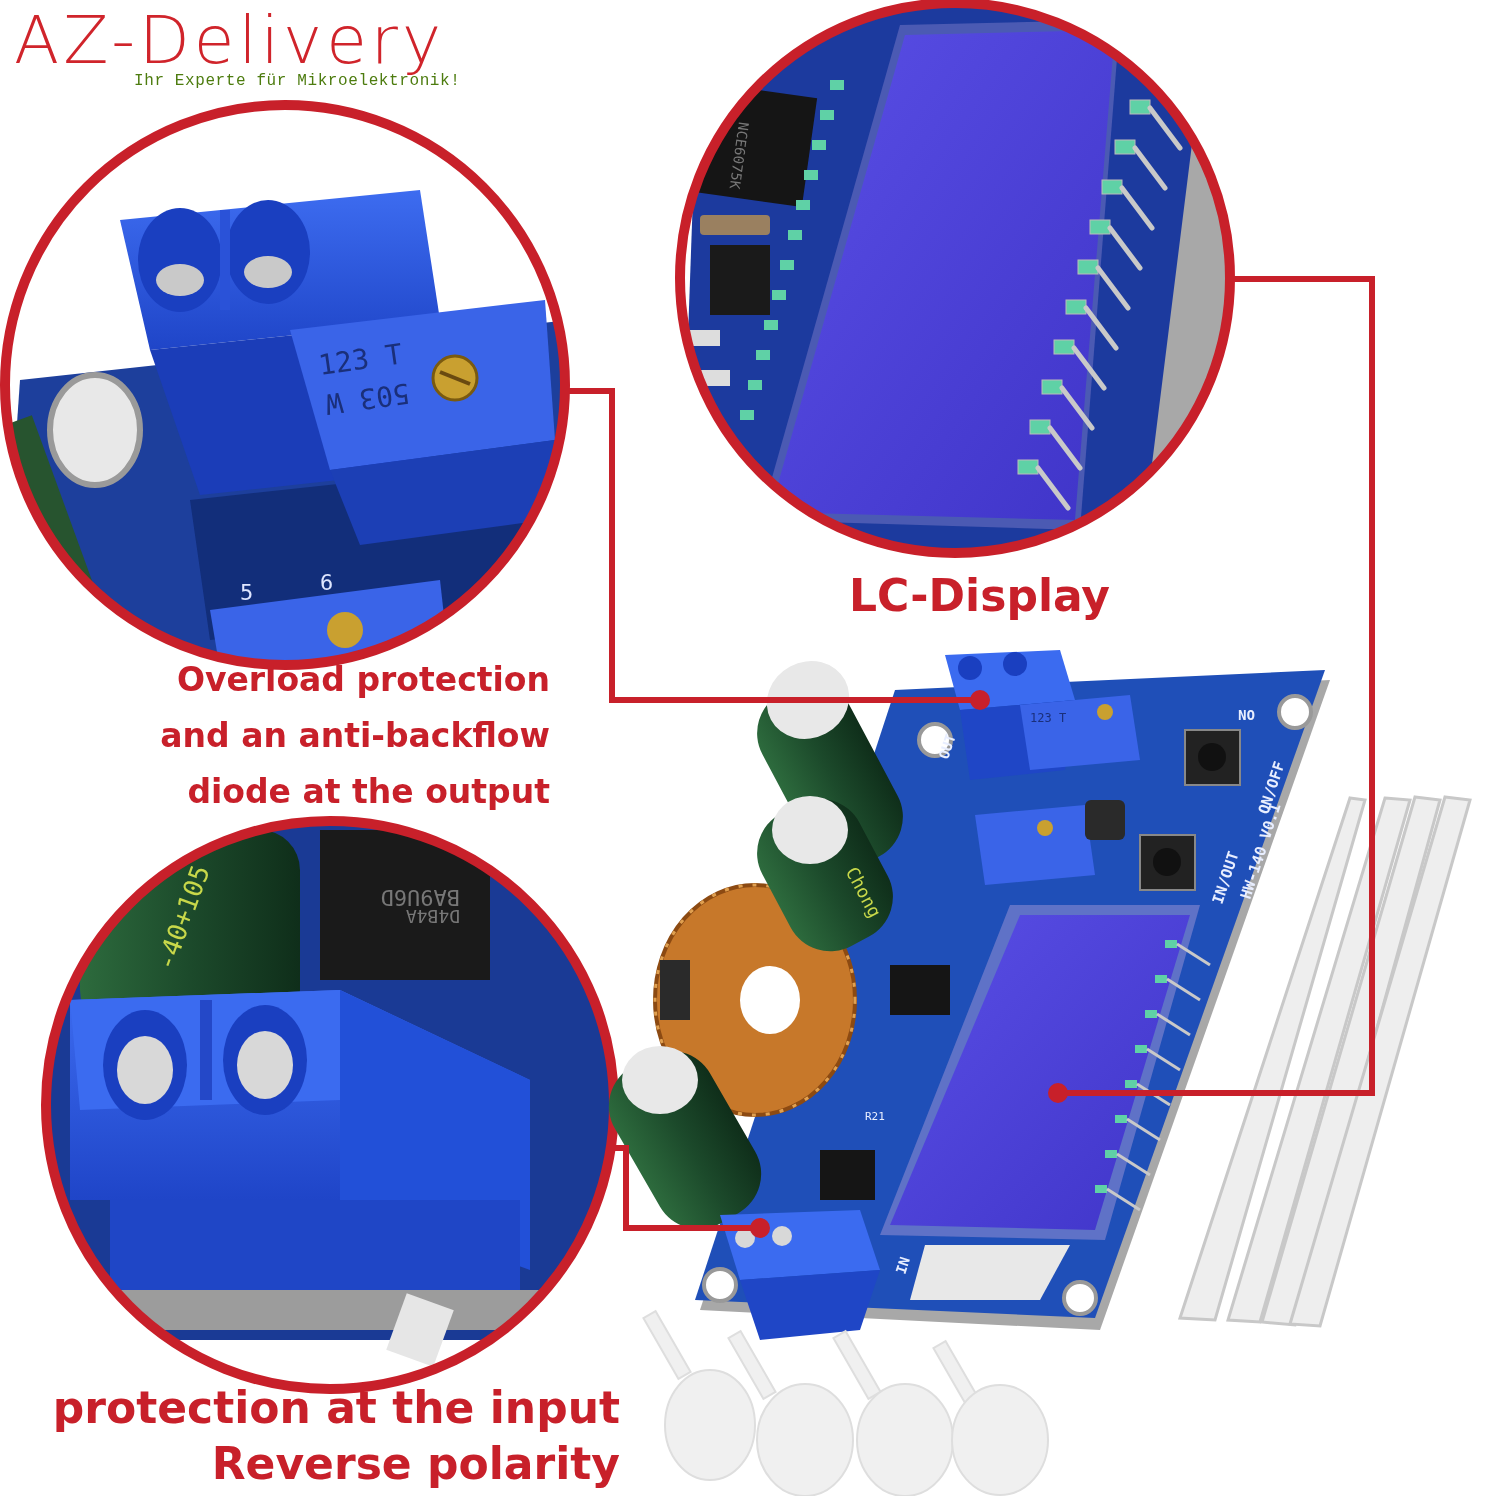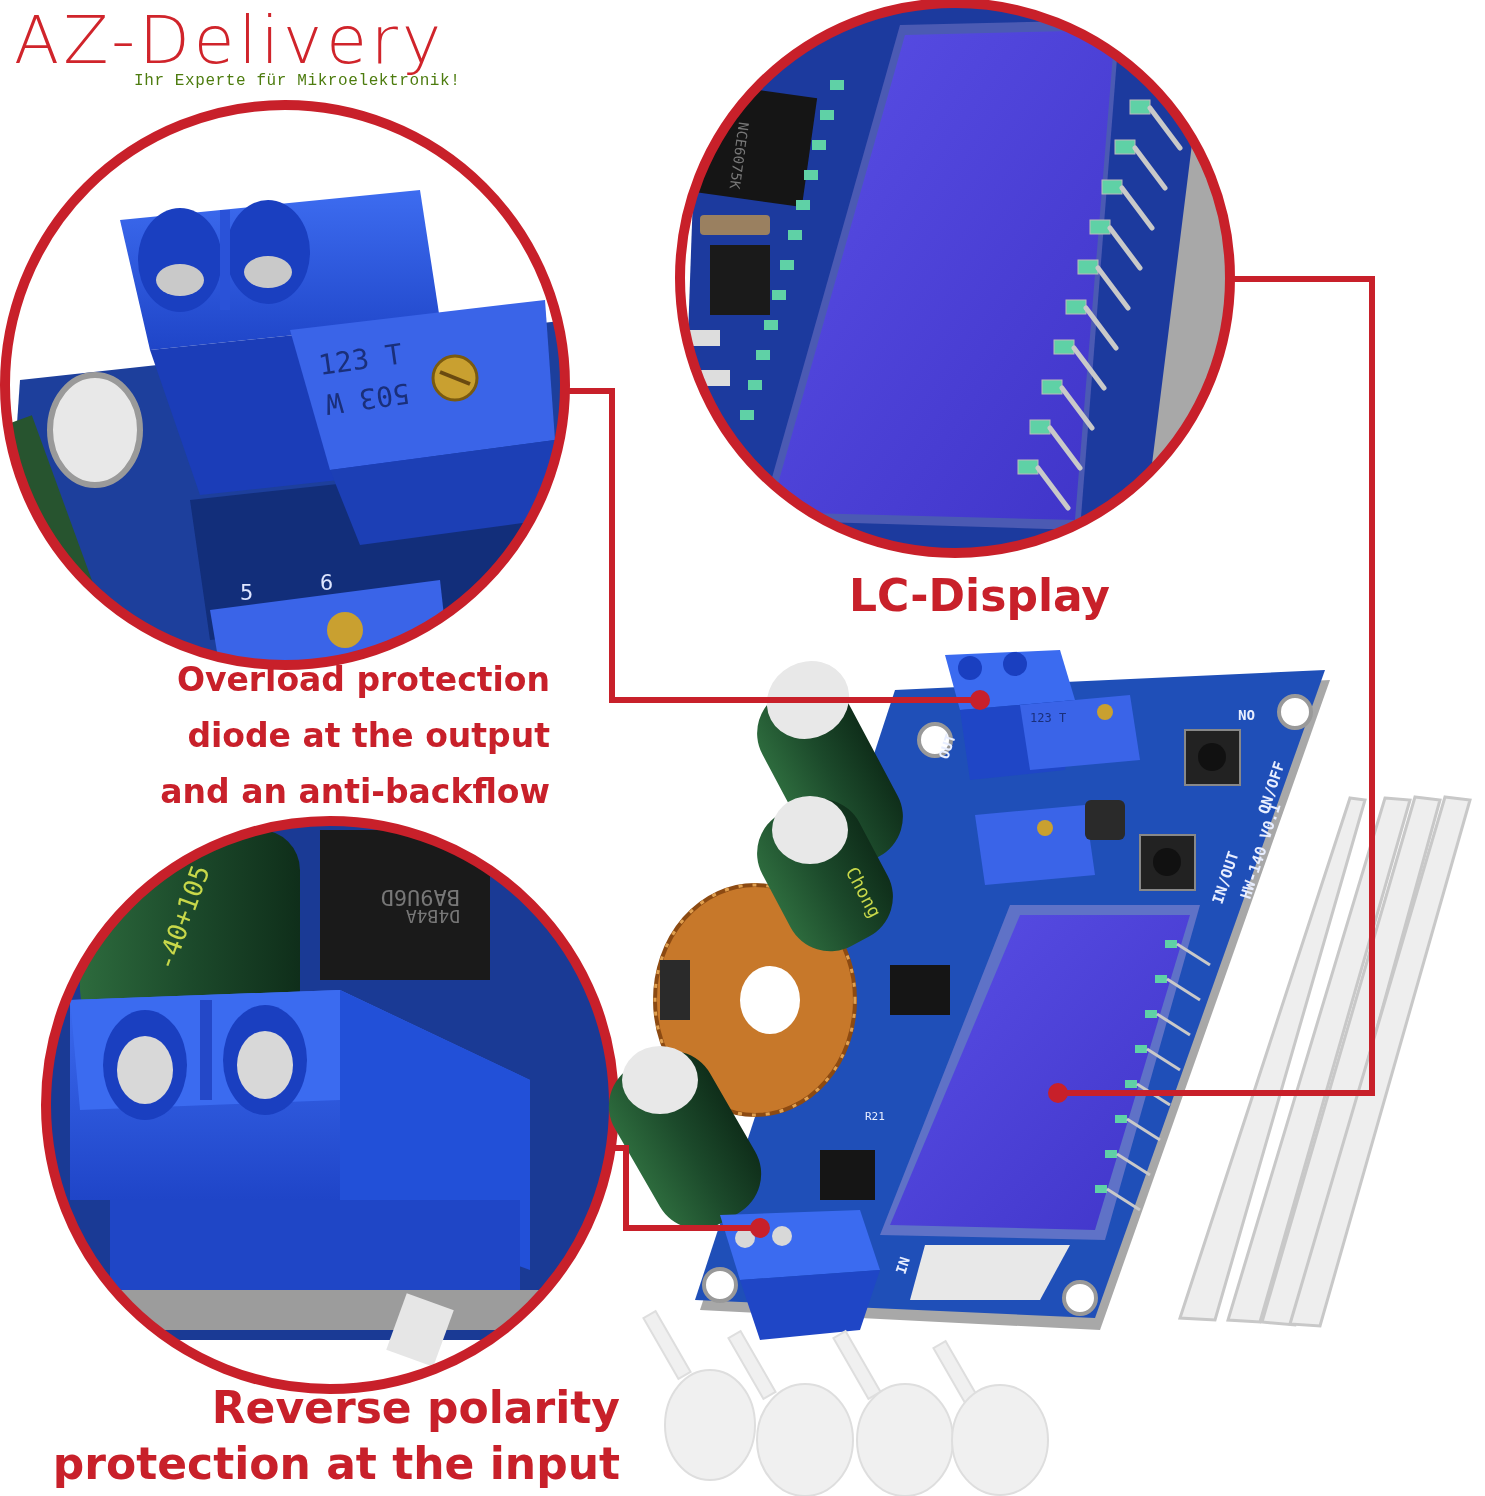--- a/index.html
+++ b/index.html
@@ -293,24 +293,24 @@
   <circle cx="1058" cy="1093" r="10" fill="#c8202a"></circle>
 
   <g fill="none" stroke="#c8202a" stroke-width="6">
     <polyline points="612,1148 626,1148 626,1228 760,1228"></polyline>
   </g>
   <circle cx="760" cy="1228" r="10" fill="#c8202a"></circle>
 </svg>
 
 <div class="abs caption cap-overload">
   <div>Overload protection</div>
+  <div>and an anti-backflow</div>
   <div>diode at the output</div>
-  <div>and an anti-backflow</div>
 </div>
 
 <div class="abs caption cap-reverse">
+  <div>protection at the input</div>
   <div>Reverse polarity</div>
-  <div>protection at the input</div>
 </div>
 
 <div class="abs caption cap-lcd">
   <div>LC-Display</div>
 </div>
 
 </body></html>

